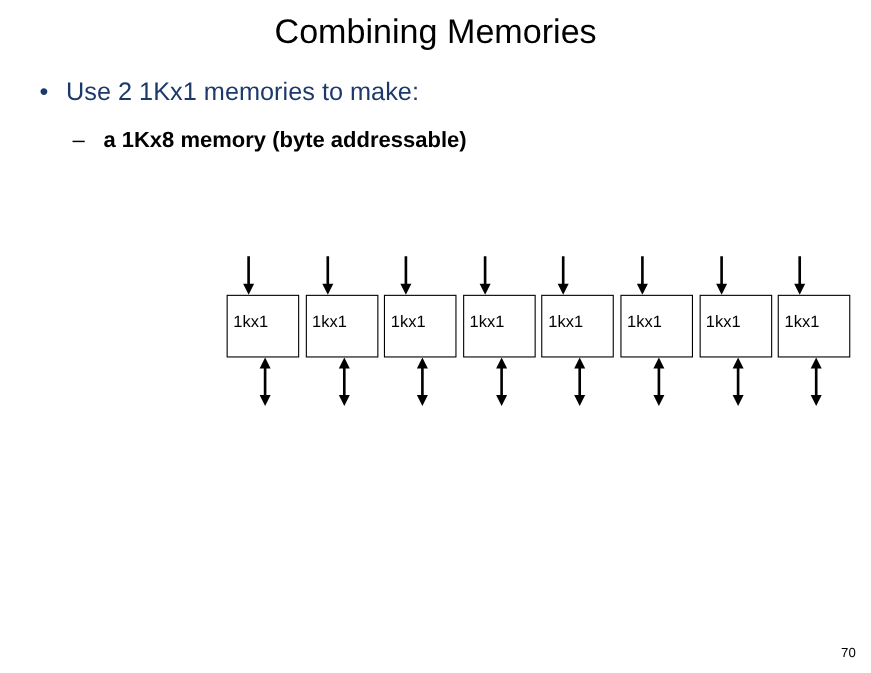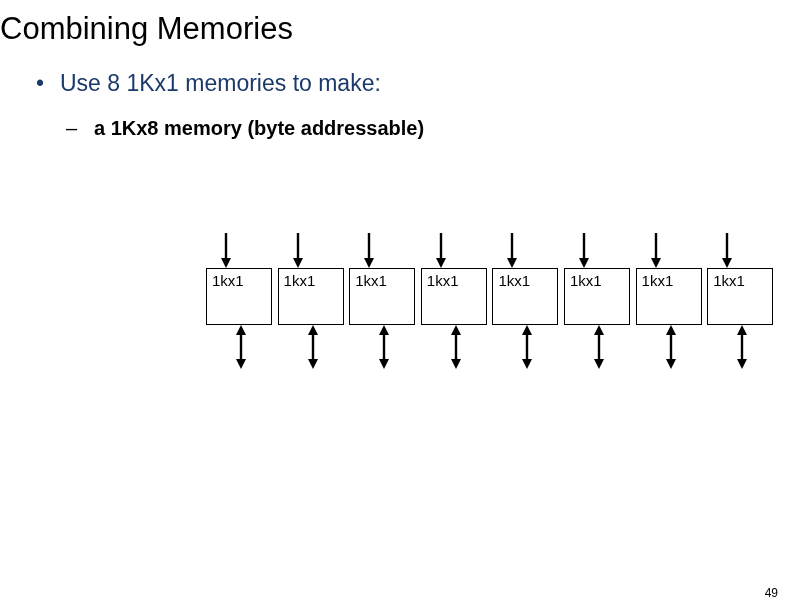--- a/index.html
+++ b/index.html
@@ -15,21 +15,21 @@
     overflow: hidden;
     font-family: "Liberation Sans", sans-serif;
   }
 
   
   #slide-title {
     position: absolute;
     left: 0;
     top: 10px;
     width: 792px;
-    text-align: left;
+    text-align: center;
     font-size: 31px;
     line-height: 38px;
     color: #000000;
     font-weight: normal;
     letter-spacing: 0px;
   }
 
   
   .bullet-l1 {
     position: absolute;
@@ -96,21 +96,21 @@
     top: 36px;
     width: 66px;
     height: 57px;
     border: 1px solid #000000;
     box-sizing: border-box;
     background: #ffffff;
   }
   .mem-box-label {
     position: absolute;
     left: 5px;
-    top: 2px;
+    top: 14px;
     font-size: 15px;
     line-height: 19px;
     color: #000000;
     white-space: nowrap;
     text-align: right;
   }
   
   .arrow-in {
     position: absolute;
     left: 13px;
@@ -140,21 +140,21 @@
 </style>
 </head>
 <body>
 
 <div id="slide">
 
   <div id="slide-title">Combining Memories</div>
 
   <div class="bullet-l1">
     <span class="marker">•</span>
-    <span class="btext">Use 8 1Kx1 memories to make:</span>
+    <span class="btext">Use 2 1Kx1 memories to make:</span>
   </div>
 
   <div class="bullet-l2">
     <span class="marker">–</span>
     <span class="btext">a 1Kx8 memory (byte addressable)</span>
   </div>
 
   <div id="memory-diagram">
 
     <div class="mem-cell" style="left:0px;">
@@ -304,15 +304,15 @@
         <svg width="14" height="44" viewBox="0 0 14 44">
           <line x1="7" y1="8" x2="7" y2="36" stroke="#000" stroke-width="2.4"></line>
           <polygon points="7,0 2,10 12,10" fill="#000"></polygon>
           <polygon points="7,44 2,34 12,34" fill="#000"></polygon>
         </svg>
       </div>
     </div>
 
   </div>
 
-  <div id="page-number">49</div>
+  <div id="page-number">70</div>
 
 </div>
 
 </body></html>

